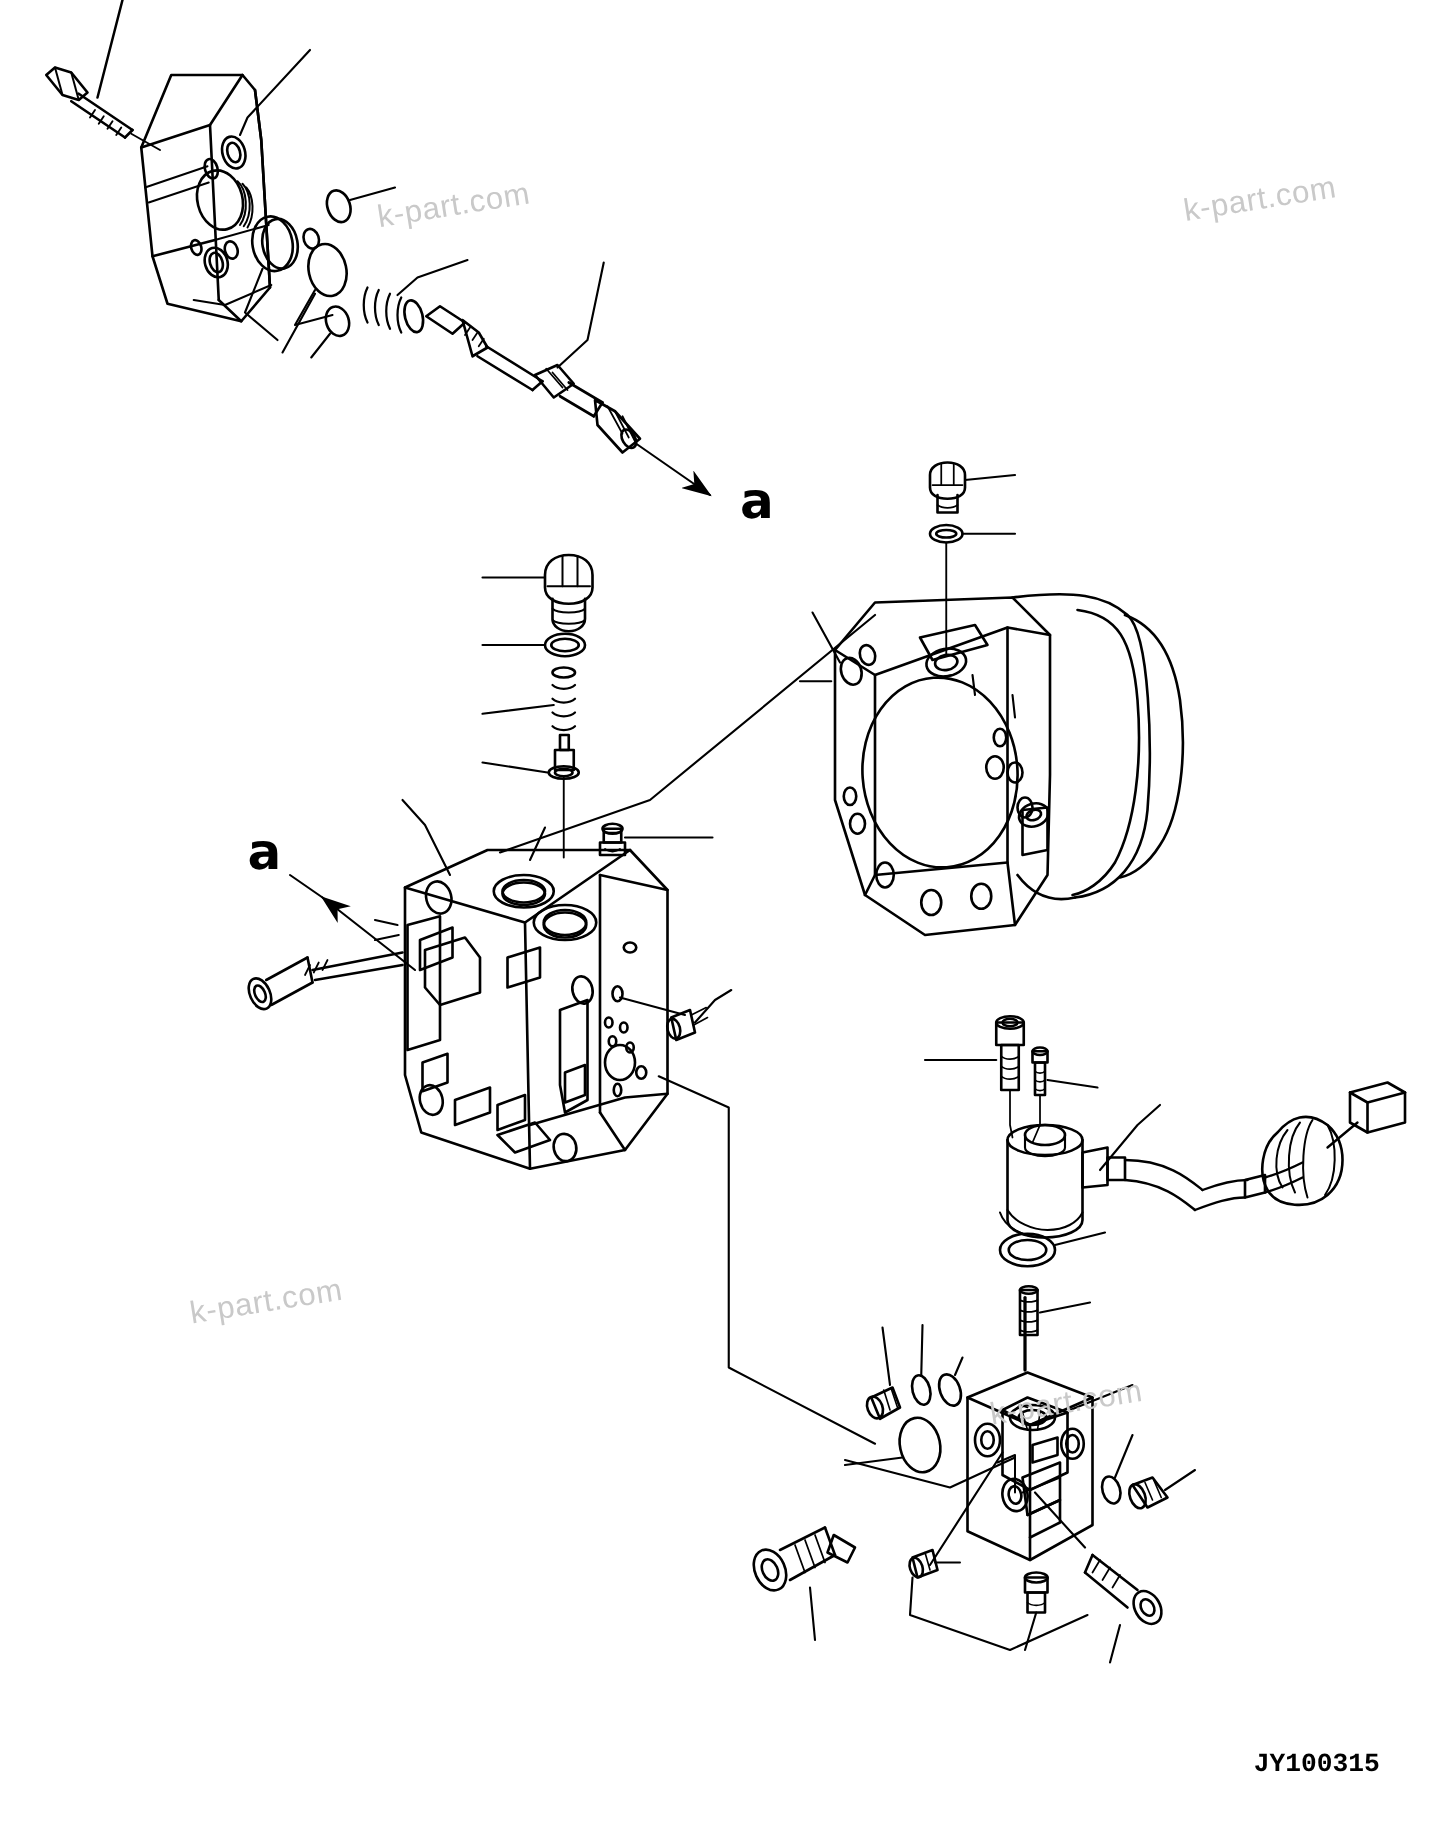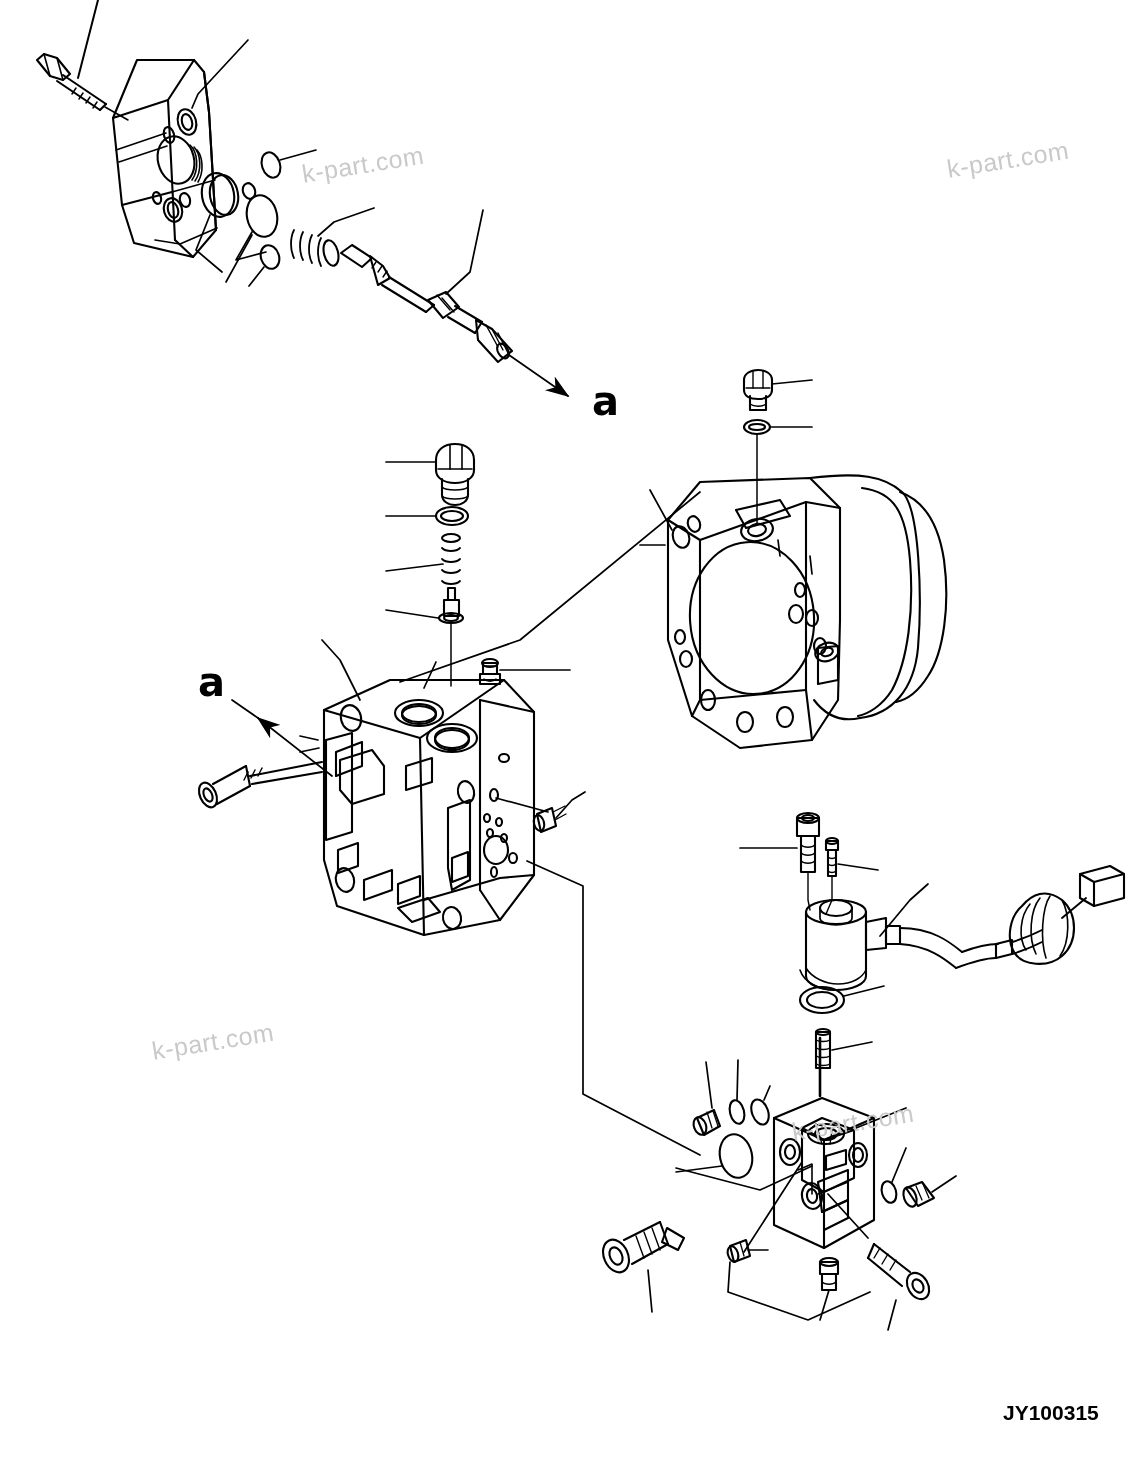--- a/index.html
+++ b/index.html
@@ -33,21 +33,21 @@
     white-space: nowrap;
     transform: rotate(-9deg);
     transform-origin: left top;
     pointer-events: none;
     user-select: none;
   }
   #drawing-id {
     position: absolute;
     left: 1003px;
     top: 1401px;
-    font-family: Liberation Sans, sans-serif;
+    font-family: Liberation Mono, monospace;
     font-size: 21px;
     font-weight: bold;
     color: #000000;
     letter-spacing: 0px;
     white-space: nowrap;
   }
   .refmark {
     position: absolute;
     font-family: "DejaVu Sans", sans-serif;
     font-size: 40px;

